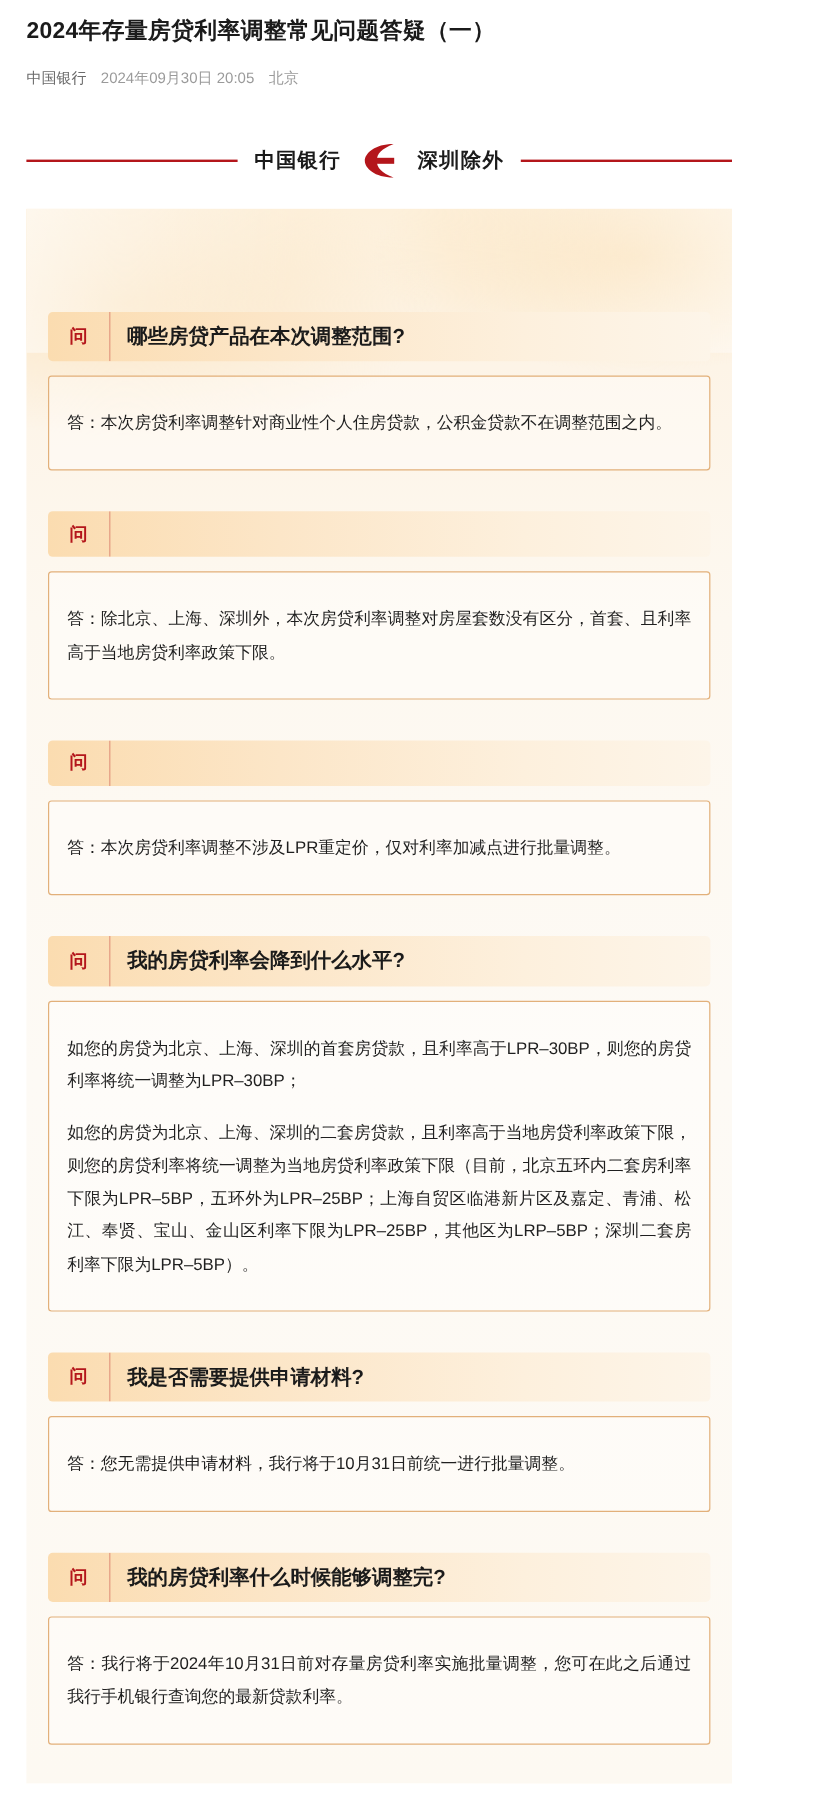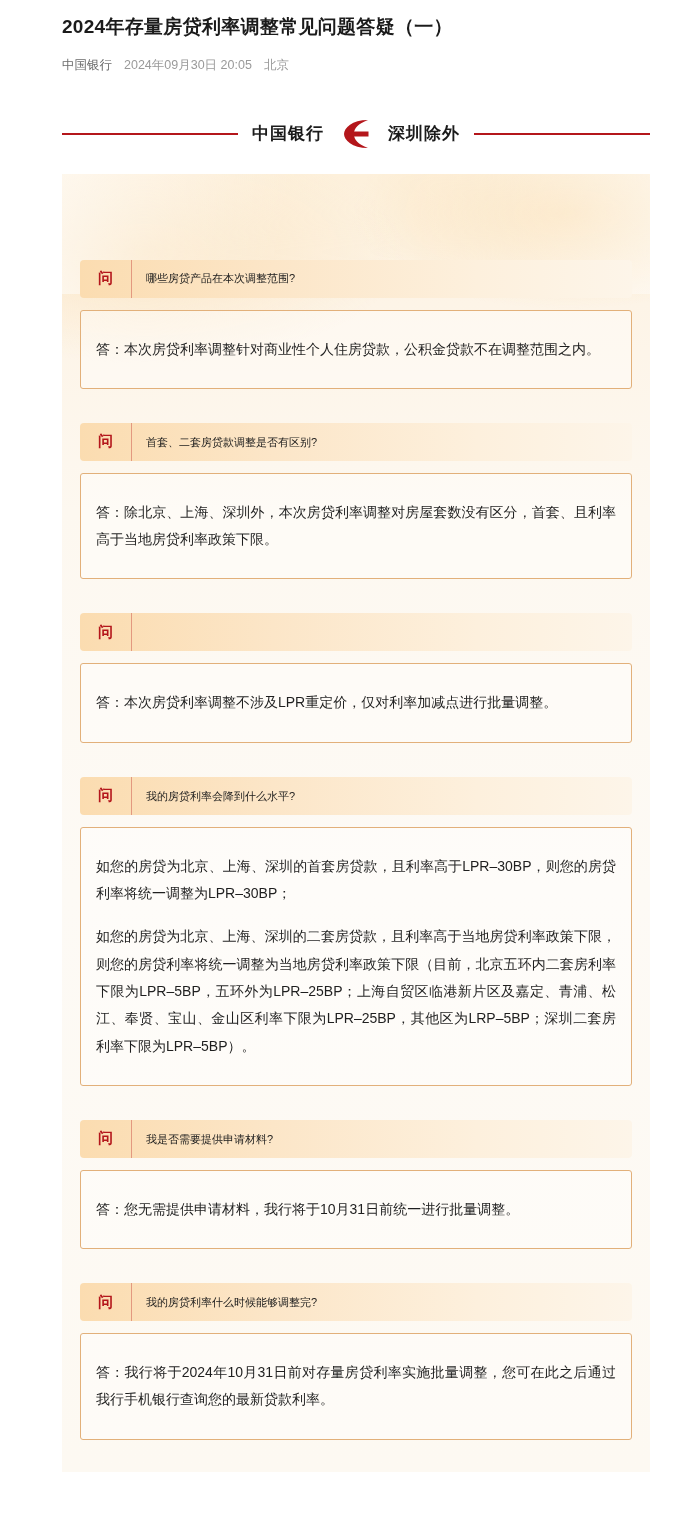--- a/index.html
+++ b/index.html
@@ -11,21 +11,20 @@
   body {
     width: 700px;
     font-family: "Liberation Sans", sans-serif;
     color: #1a1a1a;
   }
   .page {
     width: 632px;
     min-height: 1516px;
     position: relative;
     background: #ffffff;
-    margin-left: 40px;
   }
   
   .article-header {
     padding: 14px 22px 0 22px;
   }
   .article-title {
     font-size: 19px;
     font-weight: bold;
     letter-spacing: 0.3px;
     color: #1b1b1b;
@@ -120,22 +119,22 @@
     justify-content: center;
     font-size: 15px;
     font-weight: bold;
     color: #b4161b;
     border-right: 1px solid rgba(180,22,27,0.35);
   }
   .q-text {
     display: flex;
     align-items: center;
     padding: 8px 14px;
-    font-size: 11px;
-    font-weight: normal;
+    font-size: 17px;
+    font-weight: bold;
     color: #1b1b1b;
     line-height: 1.5;
   }
   
   .a-box {
     border: 1px solid #e2b07a;
     border-radius: 3px;
     background: rgba(255,255,255,0.38);
     padding: 25px 15px;
   }
@@ -185,21 +184,20 @@
         <div class="q-text">哪些房贷产品在本次调整范围?</div>
       </div>
       <div class="a-box">
         <p class="a-para">答：本次房贷利率调整针对商业性个人住房贷款，公积金贷款不在调整范围之内。</p>
       </div>
     </div>
 
     <div class="faq-item">
       <div class="q-bar">
         <div class="q-mark">问</div>
-        <div class="q-text">首套、二套房贷款调整是否有区别?</div>
       </div>
       <div class="a-box">
         <p class="a-para">答：除北京、上海、深圳外，本次房贷利率调整对房屋套数没有区分，首套、且利率高于当地房贷利率政策下限。</p>
       </div>
     </div>
 
     <div class="faq-item">
       <div class="q-bar">
         <div class="q-mark">问</div>
       </div>

